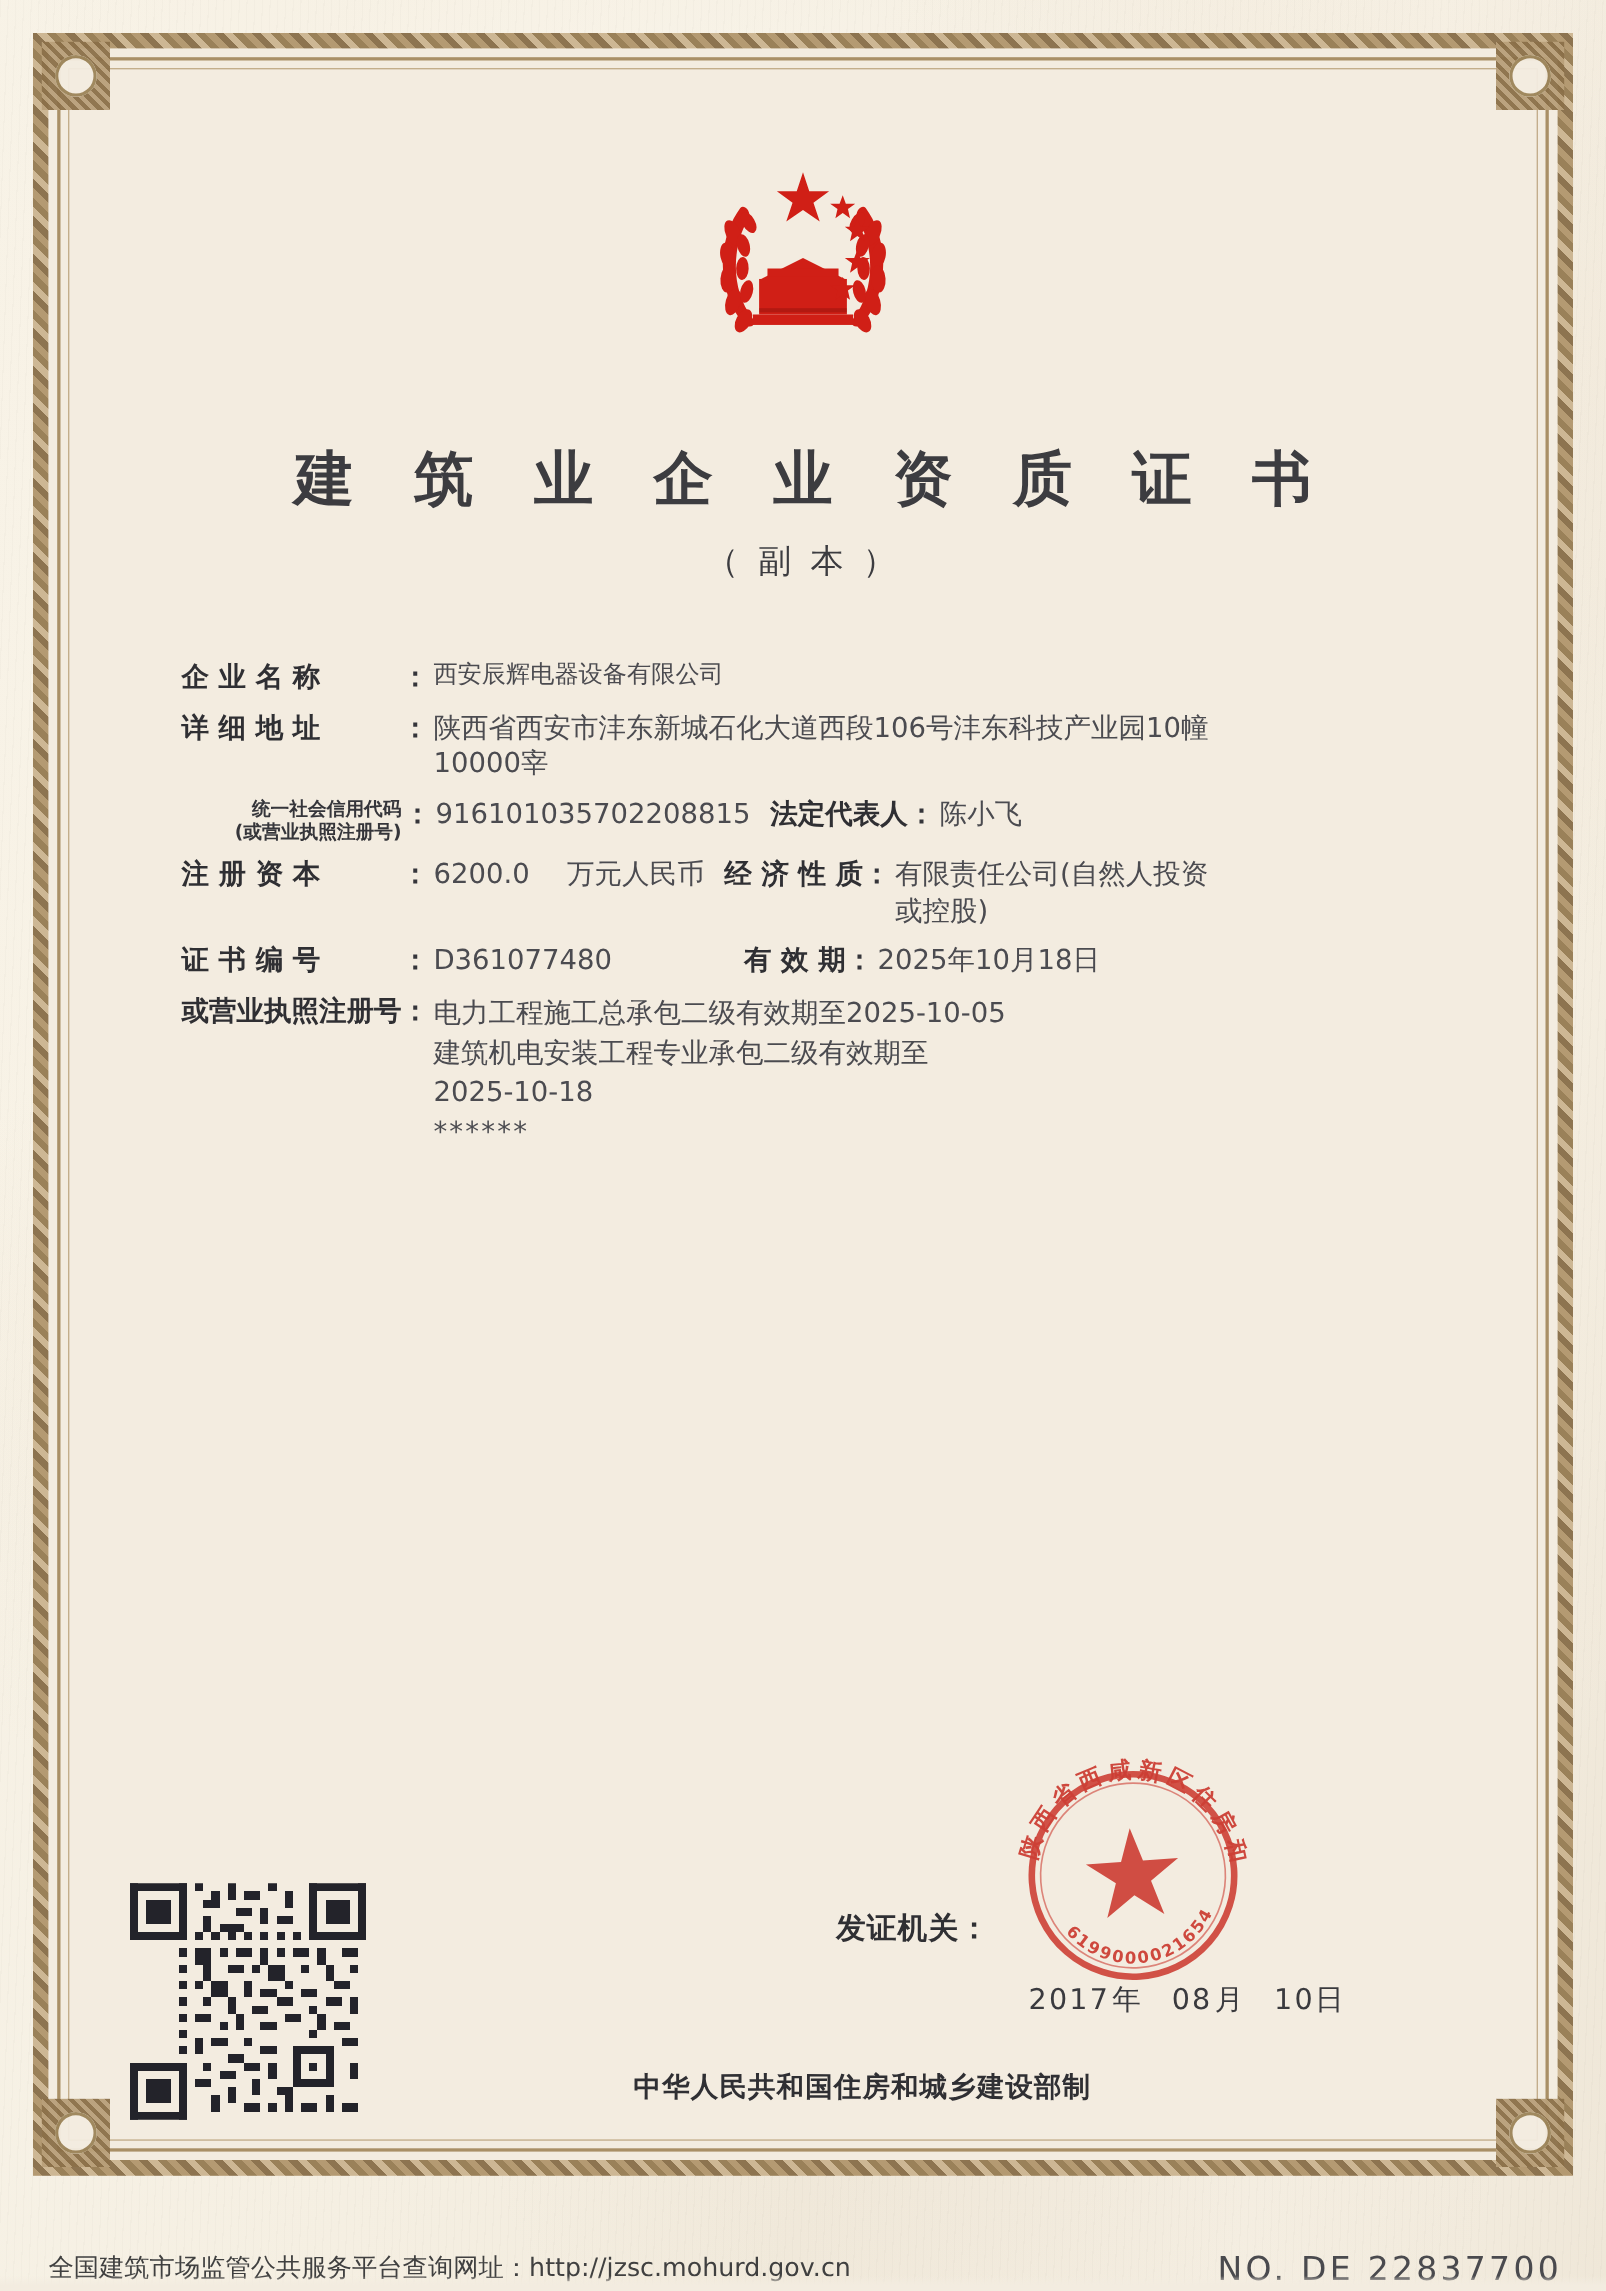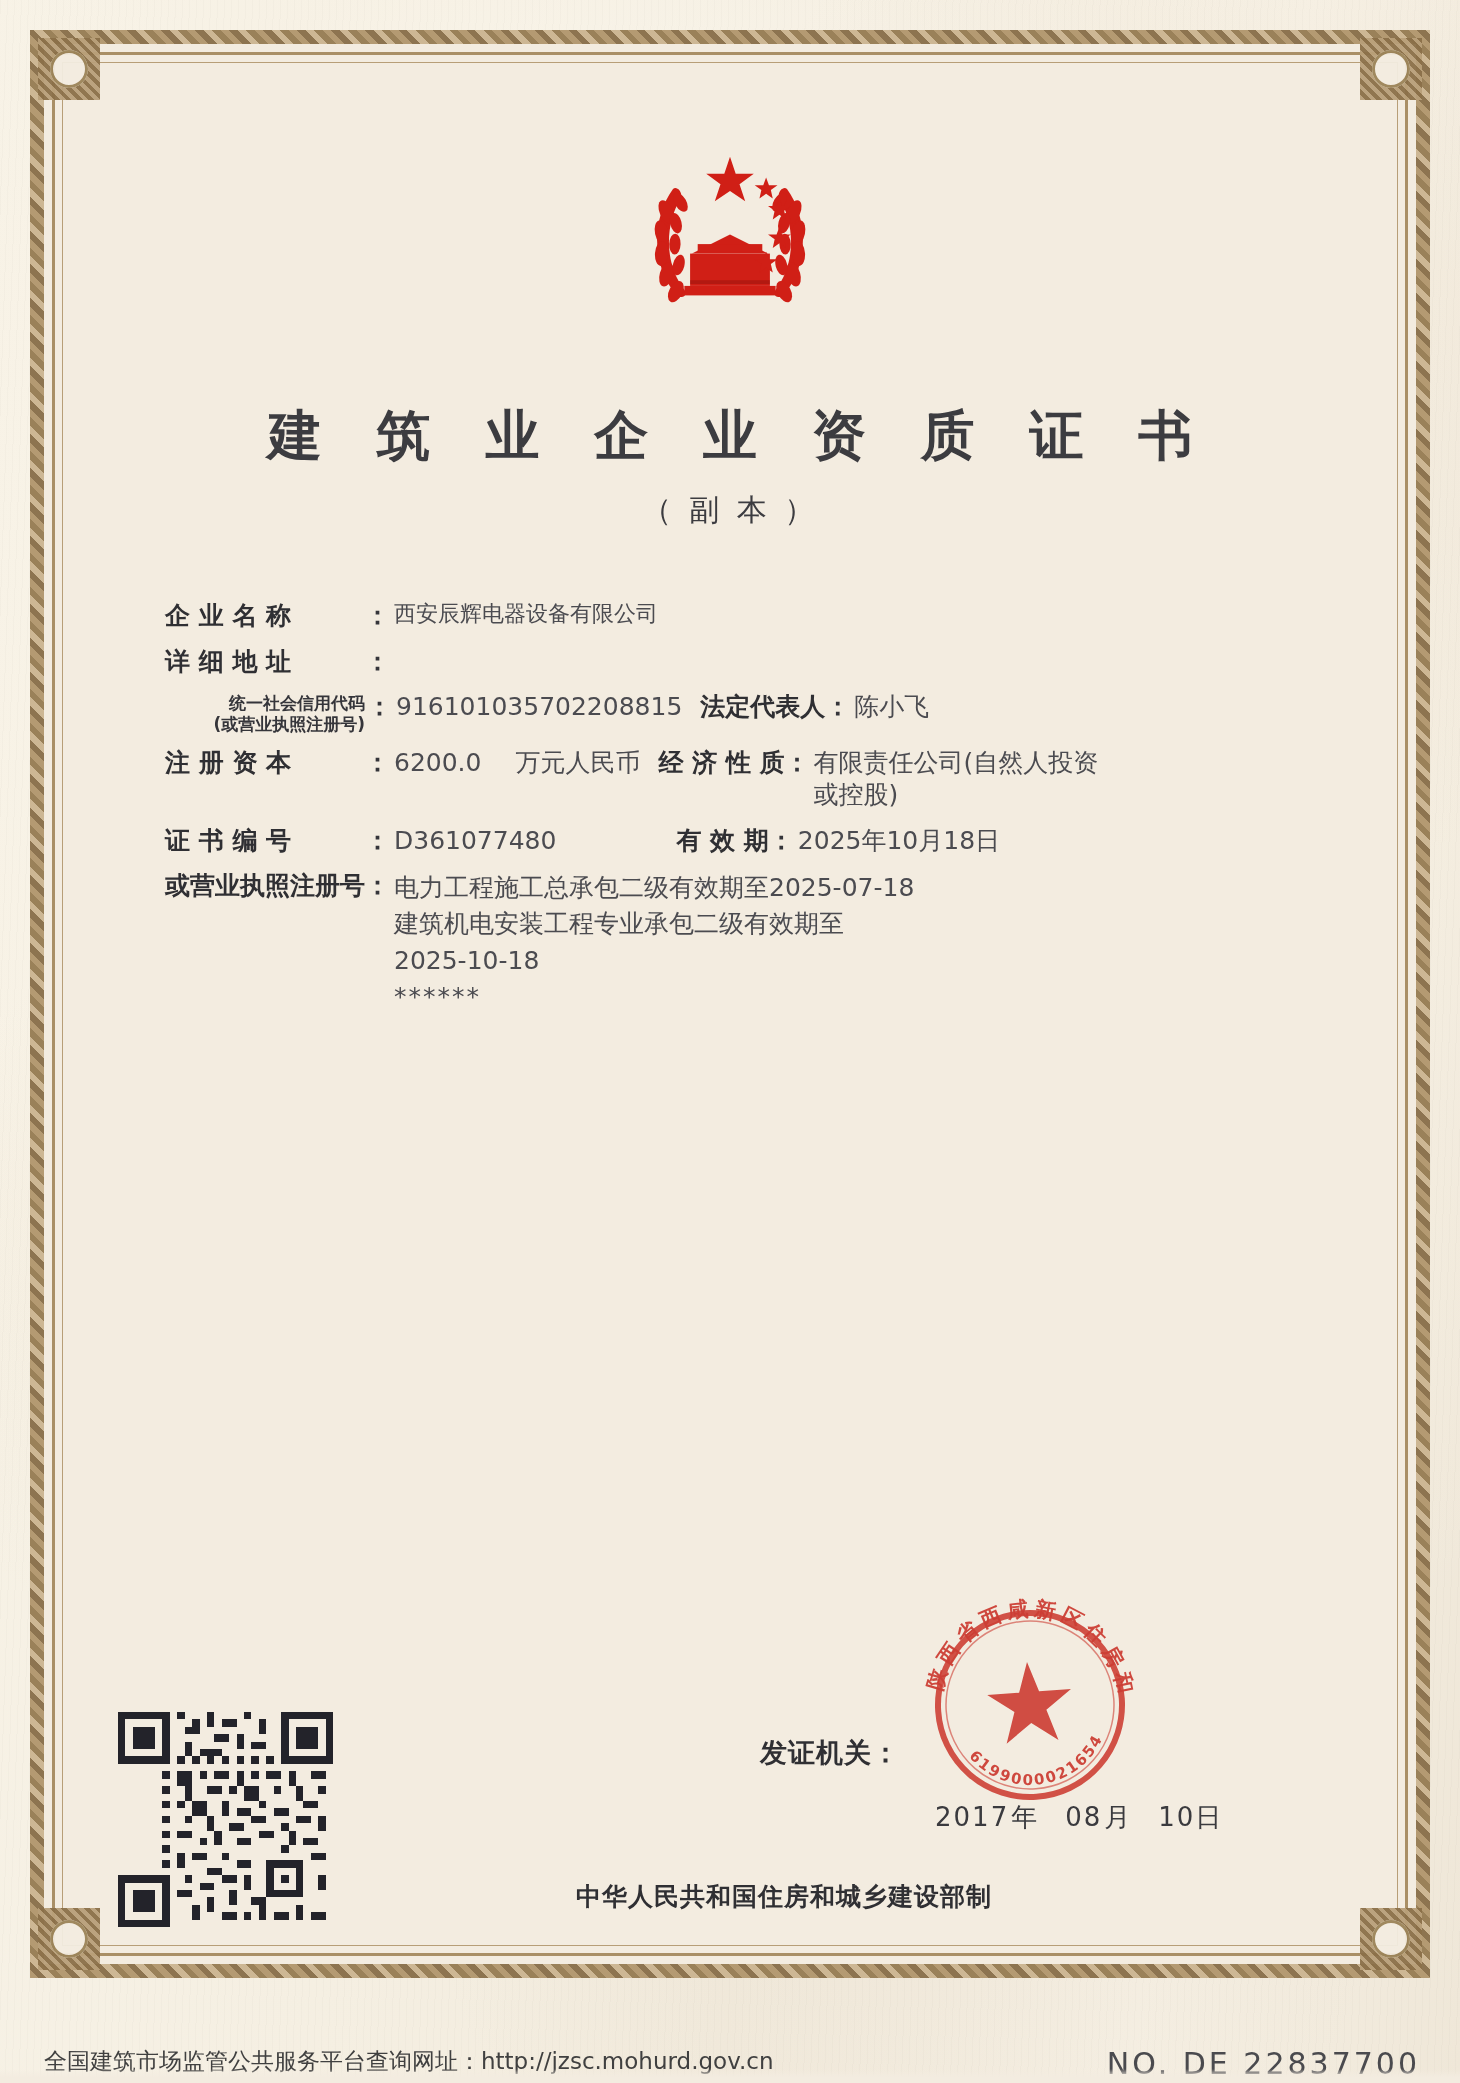--- a/index.html
+++ b/index.html
@@ -390,20 +390,24 @@
 
     <div class="row">
       <span class="lbl w-name">企 业 名 称</span>
       <span class="colon">：</span>
       <span class="val val-big">西安辰辉电器设备有限公司</span>
     </div>
 
     <div class="row">
       <span class="lbl w-addr">详 细 地 址</span>
       <span class="colon">：</span>
+      <span>
+        <span class="val">陕西省西安市沣东新城石化大道西段106号沣东科技产业园10幢</span><br>
+        <span class="val">10000宰</span>
+      </span>
     </div>
 
     <div class="row">
       <span class="two-line-lbl">
         <span>统一社会信用代码</span><br>
         <span>(或营业执照注册号)</span>
       </span>
       <span class="colon">：</span>
       <span class="val mono-val">916101035702208815</span>
       <span class="inline-lbl">法定代表人</span>
@@ -430,21 +434,21 @@
       <span class="val mono-val">D361077480</span>
       <span class="inline-lbl" style="margin-left:120px">有    效    期</span>
       <span class="colon">：</span>
       <span class="val">2025年10月18日</span>
     </div>
 
     <div class="row" style="margin-top:10px">
       <span class="lbl" style="width:200px">或营业执照注册号</span>
       <span class="colon">：</span>
       <span class="val grade-block">
-        <span>电力工程施工总承包二级有效期至2025-07-18</span><br>
+        <span>电力工程施工总承包二级有效期至2025-10-05</span><br>
         <span>建筑机电安装工程专业承包二级有效期至</span><br>
         <span>2025-10-18</span><br>
         <span class="stars">******</span>
       </span>
     </div>
 
   </div>
 
   <div id="qr">
     <svg viewBox="0 0 29 29" width="215" height="215" shape-rendering="crispEdges" aria-hidden="true">

